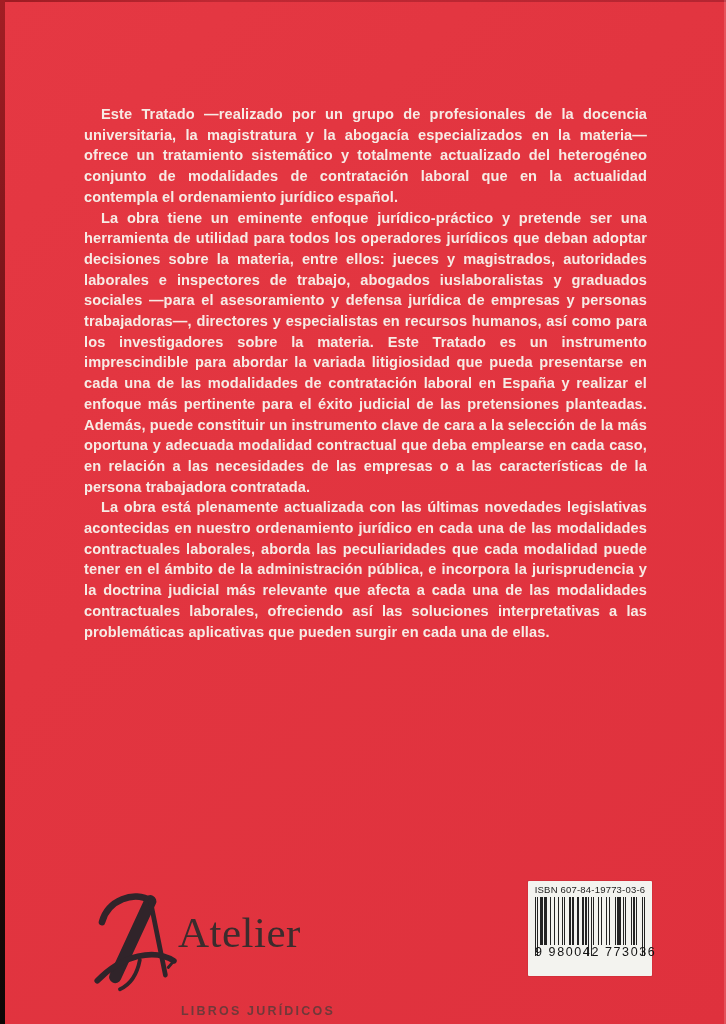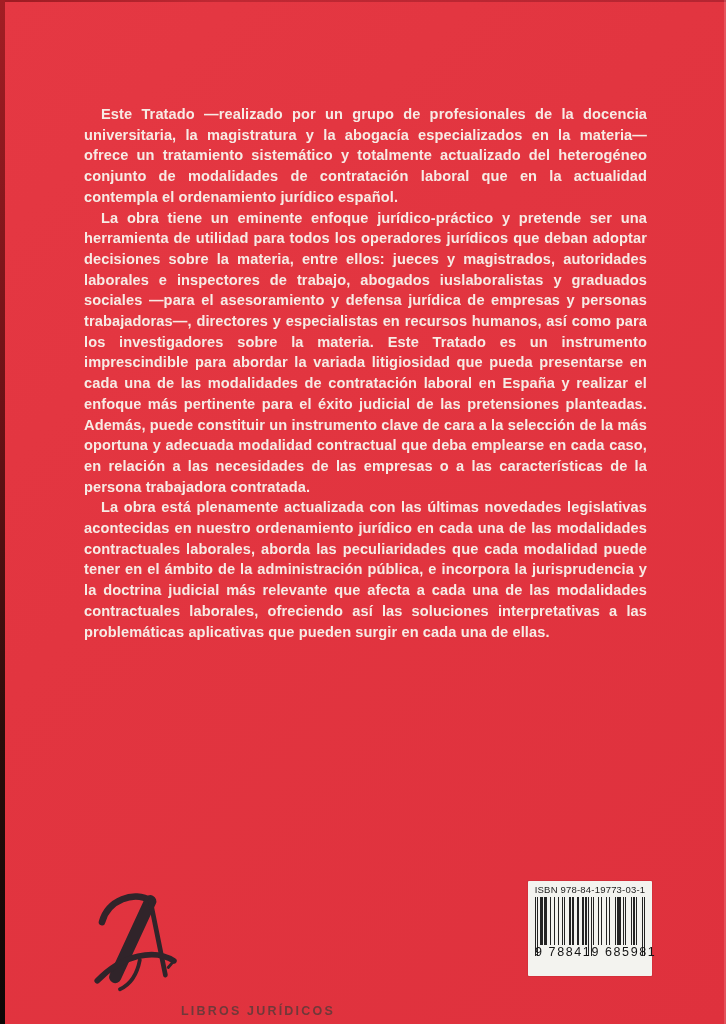--- a/index.html
+++ b/index.html
@@ -76,25 +76,26 @@
 
   <div class="publisher">
     <svg class="amark" viewBox="0 0 90 112" fill="none" stroke="#30242a" stroke-linecap="round">
       <path d="M8,36 C14,13 42,2 60,14" stroke-width="7"></path>
       <path d="M59,14 L22,94" stroke-width="13"></path>
       <path d="M59,13 L75,92" stroke-width="5"></path>
       <path d="M3,98 C30,70 64,64 84,77" stroke-width="6"></path>
       <path d="M84,77 L78,84" stroke-width="3"></path>
       <path d="M48,76 C45,92 38,102 27,107" stroke-width="4"></path>
     </svg>
+    <div class="pub-name">Atelier</div>
     <div class="pub-tagline">LIBROS JURÍDICOS</div>
   </div>
 
   <div class="barcode">
-    <div class="isbn">ISBN 978-84-19773-03-1</div>
+    <div class="isbn">ISBN 607-84-19773-03-6</div>
     <div class="bars" id="bars">
         <div class="bar guard" style="left: 0px; width: 1.16px;"></div>
         <div class="bar guard" style="left: 2.32px; width: 1.16px;"></div>
         <div class="bar" style="left: 4.63px; width: 3.47px;"></div>
         <div class="bar" style="left: 9.26px; width: 2.32px;"></div>
         <div class="bar" style="left: 15.05px; width: 1.16px;"></div>
         <div class="bar" style="left: 18.53px; width: 1.16px;"></div>
         <div class="bar" style="left: 23.16px; width: 1.16px;"></div>
         <div class="bar" style="left: 26.63px; width: 1.16px;"></div>
         <div class="bar" style="left: 28.95px; width: 1.16px;"></div>
@@ -112,18 +113,18 @@
         <div class="bar" style="left: 74.11px; width: 1.16px;"></div>
         <div class="bar" style="left: 79.89px; width: 1.16px;"></div>
         <div class="bar" style="left: 82.21px; width: 3.47px;"></div>
         <div class="bar" style="left: 88px; width: 1.16px;"></div>
         <div class="bar" style="left: 90.32px; width: 1.16px;"></div>
         <div class="bar" style="left: 96.11px; width: 1.16px;"></div>
         <div class="bar" style="left: 98.42px; width: 1.16px;"></div>
         <div class="bar" style="left: 100.74px; width: 1.16px;"></div>
         <div class="bar guard" style="left: 106.53px; width: 1.16px;"></div>
         <div class="bar guard" style="left: 108.84px; width: 1.16px;"></div>
-        <div class="digits">9 788419 685981</div>
+        <div class="digits">9 980042 773036</div>
       </div>
   </div>
 
   <div class="edge-left"></div>
 </div>
 
 </body></html>

